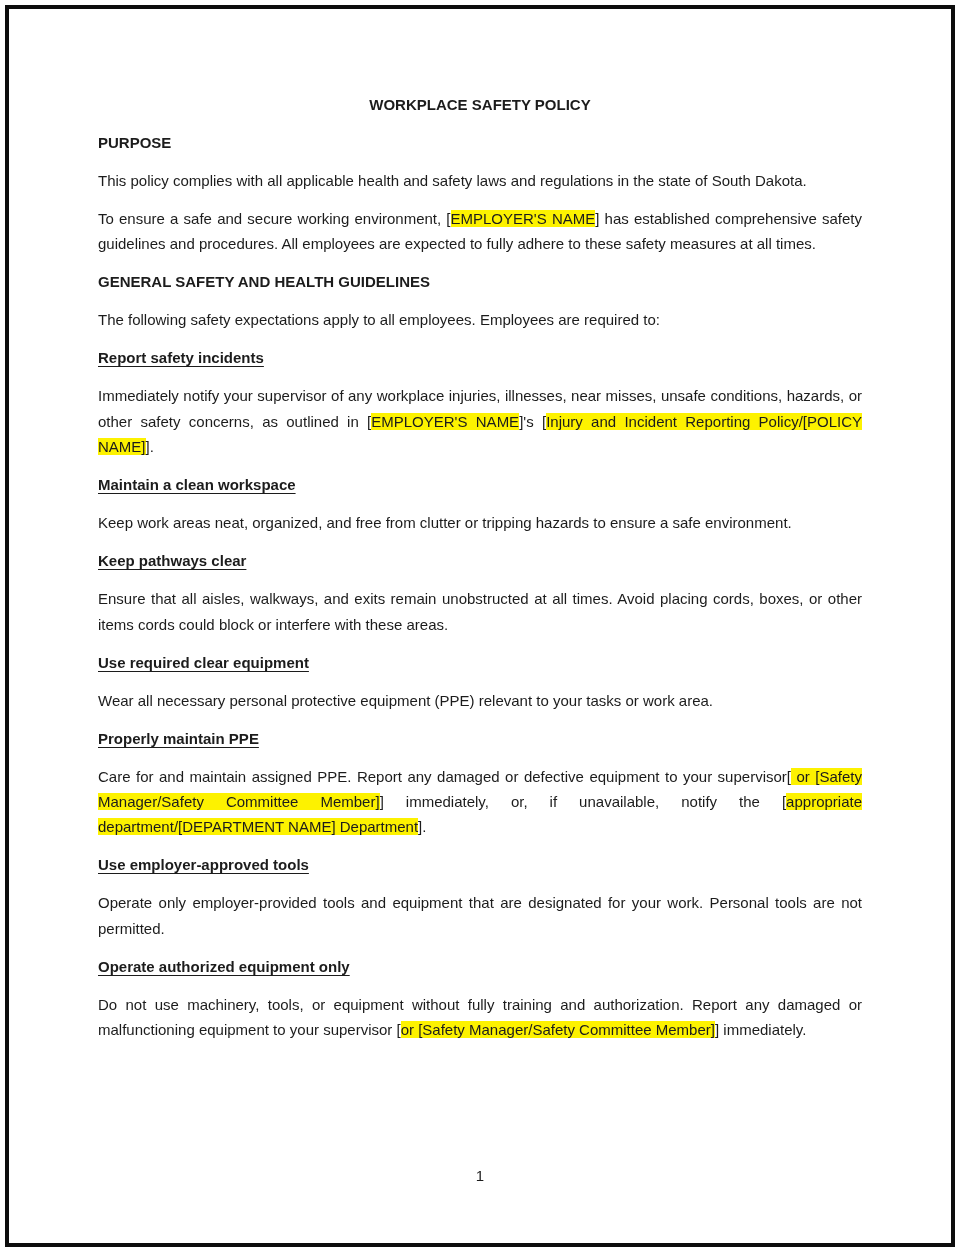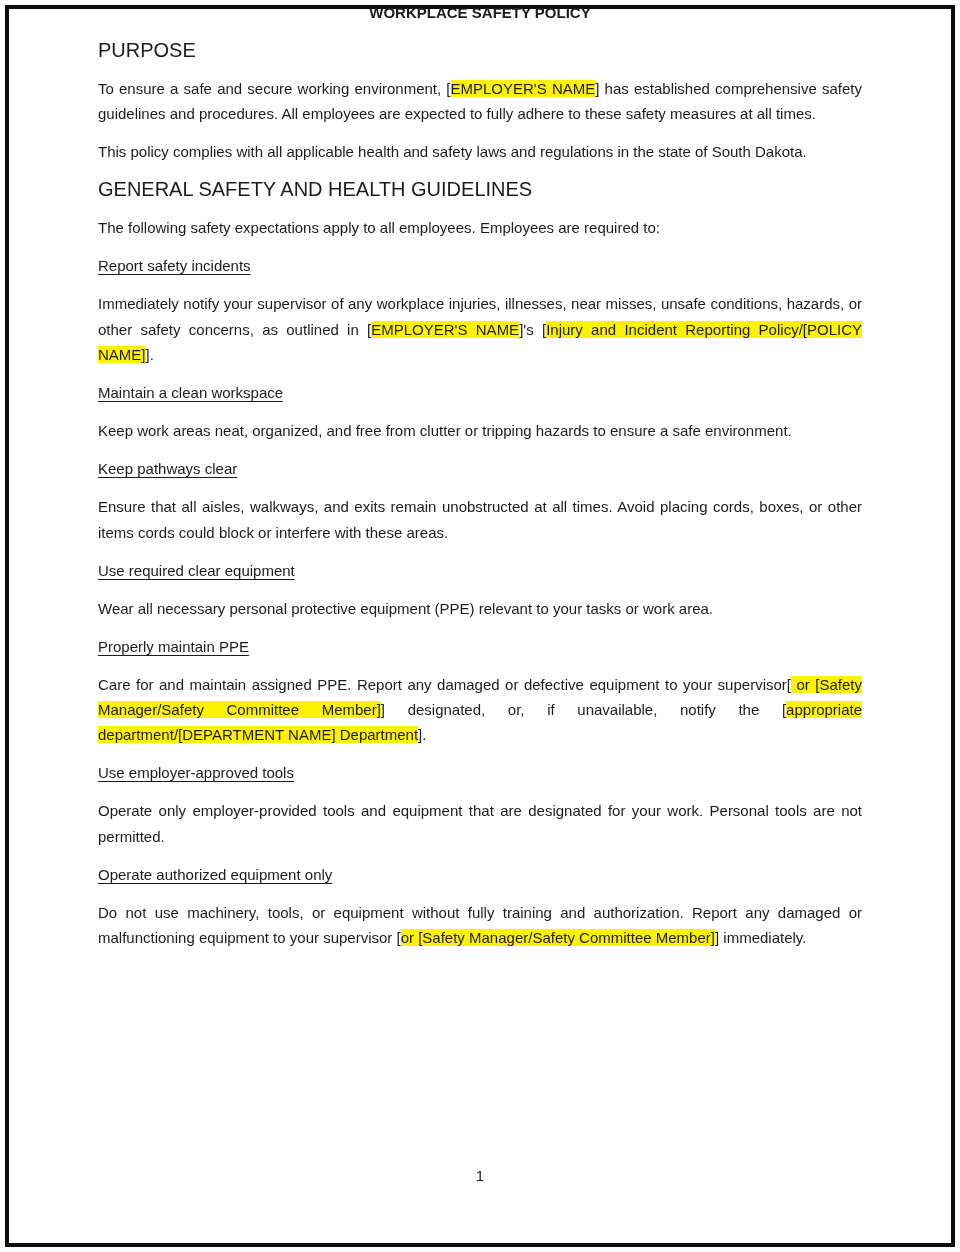--- a/index.html
+++ b/index.html
@@ -20,36 +20,37 @@
     position: absolute;
     inset: 5px;
     border: 4px solid var(--border-color, #0d0d0d);
     pointer-events: none;
   }
   .doc-body {
     position: absolute;
     left: 98px;
     right: 98px;
     top: 0;
+    padding-top: 92px;
     font-size: 15px;
     line-height: 25.4px;
   }
   .doc-title {
     text-align: center;
     font-weight: bold;
     font-size: 15px;
     margin: 0 0 12.6px 0;
   }
   .doc-heading {
-    font-weight: normal;
-    font-size: 20px;
+    font-weight: bold;
+    font-size: 15px;
     margin: 0 0 12.6px 0;
   }
   .doc-subheading {
-    font-weight: normal;
+    font-weight: bold;
     text-decoration: underline;
     text-underline-offset: 3px;
     margin: 0 0 12.6px 0;
   }
   p.doc-paragraph {
     margin: 0 0 12.6px 0;
     text-align: justify;
   }
   .hl {
     background-color: var(--hl-color, #fdf200);
@@ -65,34 +66,34 @@
   }
 </style>
 </head>
 <body>
 
 <div class="page">
   <div class="page-frame"></div>
   <div class="doc-body">
       <div class="doc-title">WORKPLACE SAFETY POLICY</div>
       <div class="doc-heading">PURPOSE</div>
+      <p class="doc-paragraph"><span>This policy complies with all applicable health and safety laws and regulations in the state of South Dakota.</span></p>
       <p class="doc-paragraph"><span>To ensure a safe and secure working environment, [</span><span class="hl">EMPLOYER'S NAME</span><span>] has established comprehensive safety guidelines and procedures. All employees are expected to fully adhere to these safety measures at all times.</span></p>
-      <p class="doc-paragraph"><span>This policy complies with all applicable health and safety laws and regulations in the state of South Dakota.</span></p>
       <div class="doc-heading">GENERAL SAFETY AND HEALTH GUIDELINES</div>
       <p class="doc-paragraph"><span>The following safety expectations apply to all employees. Employees are required to:</span></p>
       <div class="doc-subheading">Report safety incidents</div>
       <p class="doc-paragraph"><span>Immediately notify your supervisor of any workplace injuries, illnesses, near misses, unsafe conditions, hazards, or other safety concerns, as outlined in [</span><span class="hl">EMPLOYER'S NAME</span><span>]'s [</span><span class="hl">Injury and Incident Reporting Policy/[POLICY NAME]</span><span>].</span></p>
       <div class="doc-subheading">Maintain a clean workspace</div>
       <p class="doc-paragraph"><span>Keep work areas neat, organized, and free from clutter or tripping hazards to ensure a safe environment.</span></p>
       <div class="doc-subheading">Keep pathways clear</div>
       <p class="doc-paragraph"><span>Ensure that all aisles, walkways, and exits remain unobstructed at all times. Avoid placing cords, boxes, or other items cords could block or interfere with these areas.</span></p>
       <div class="doc-subheading">Use required clear equipment</div>
       <p class="doc-paragraph"><span>Wear all necessary personal protective equipment (PPE) relevant to your tasks or work area.</span></p>
       <div class="doc-subheading">Properly maintain PPE</div>
-      <p class="doc-paragraph"><span>Care for and maintain assigned PPE. Report any damaged or defective equipment to your supervisor[</span><span class="hl"> or [Safety Manager/Safety Committee Member]</span><span>] designated, or, if unavailable, notify the [</span><span class="hl">appropriate department/[DEPARTMENT NAME] Department</span><span>].</span></p>
+      <p class="doc-paragraph"><span>Care for and maintain assigned PPE. Report any damaged or defective equipment to your supervisor[</span><span class="hl"> or [Safety Manager/Safety Committee Member]</span><span>] immediately, or, if unavailable, notify the [</span><span class="hl">appropriate department/[DEPARTMENT NAME] Department</span><span>].</span></p>
       <div class="doc-subheading">Use employer-approved tools</div>
       <p class="doc-paragraph"><span>Operate only employer-provided tools and equipment that are designated for your work. Personal tools are not permitted.</span></p>
       <div class="doc-subheading">Operate authorized equipment only</div>
       <p class="doc-paragraph"><span>Do not use machinery, tools, or equipment without fully training and authorization. Report any damaged or malfunctioning equipment to your supervisor [</span><span class="hl">or [Safety Manager/Safety Committee Member]</span><span>] immediately.</span></p>
     </div>
   <div class="doc-footer">
     <span>1</span>
   </div>
 </div>
 

